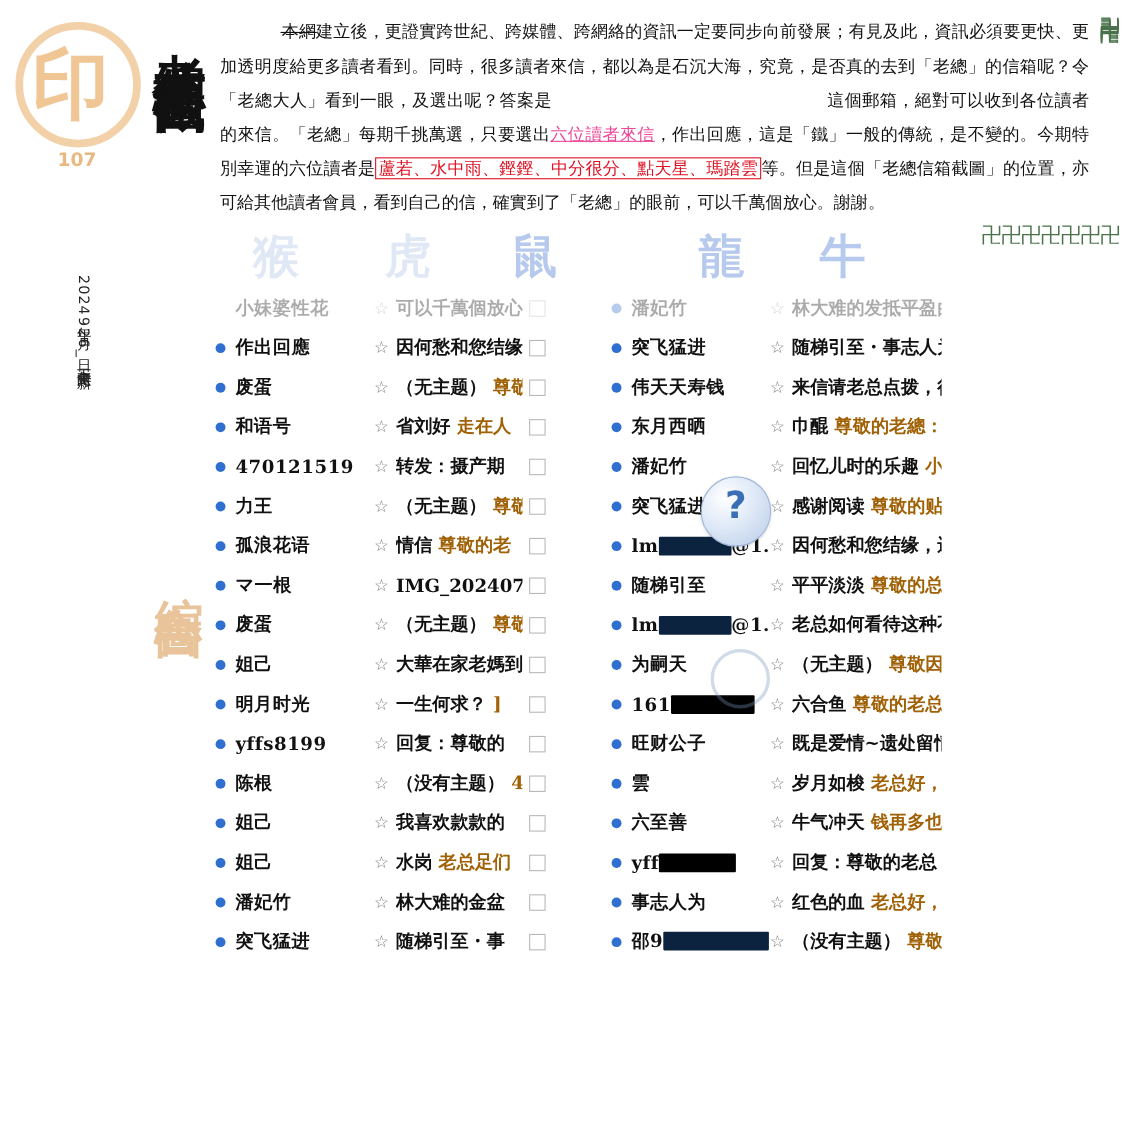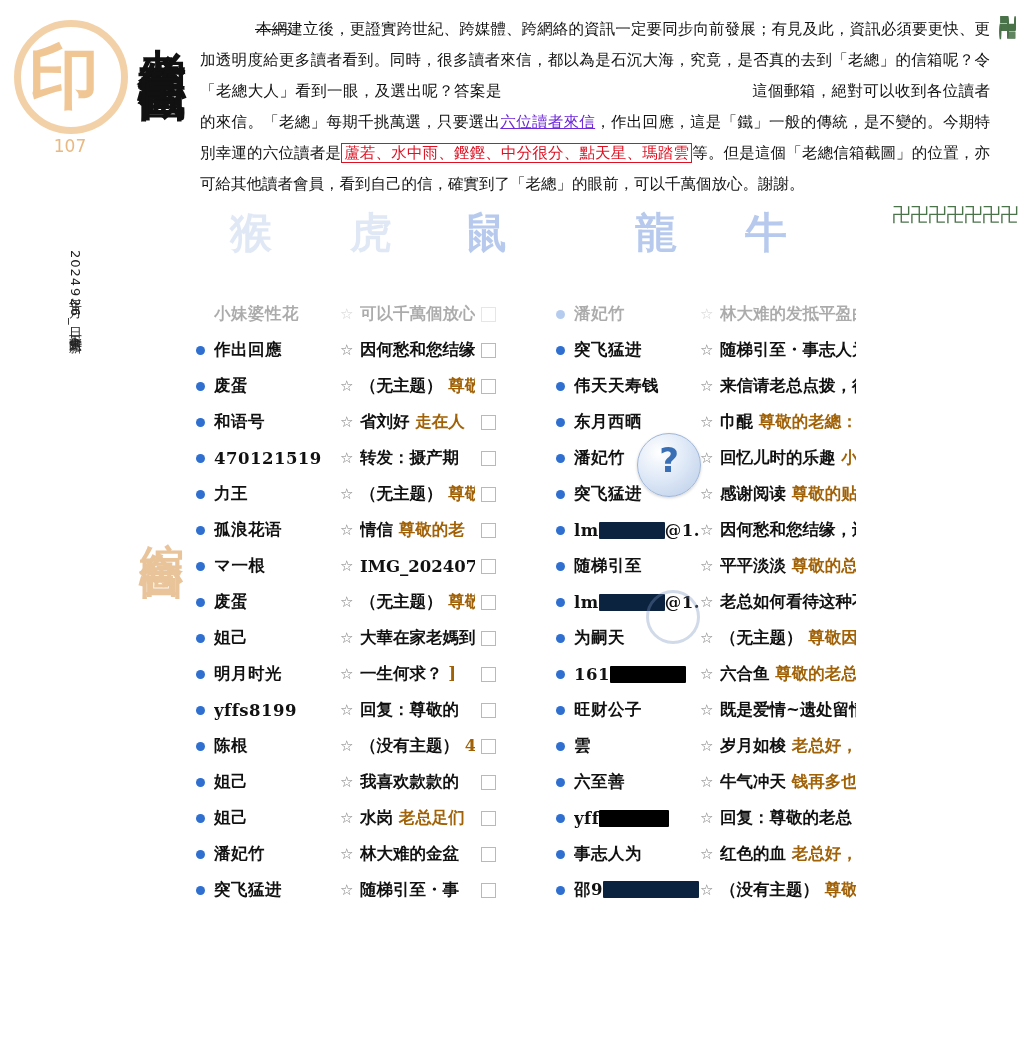--- a/index.html
+++ b/index.html
@@ -26,21 +26,21 @@
   .seal .ring{
     position:absolute;left:6px;top:6px;width:100px;height:100px;
     border:7px solid #f3cfa4;border-radius:50%;
   }
   .seal .glyph{
     position:absolute;left:0;top:8px;width:112px;text-align:center;
     font-size:70px;color:#f0c38f;
   }
   .page-num{
     position:absolute;left:40px;top:136px;width:60px;text-align:center;
-    color:#e9b983;font-size:17px;font-weight:normal;
+    color:#e9b983;font-size:17px;font-weight:bold;
     font-family:"DejaVu Sans","Liberation Sans",sans-serif;
   }
   .vtitle{
     position:absolute;left:118px;top:10px;width:70px;
     writing-mode:vertical-rl;text-orientation:upright;
     font-family:"DejaVu Serif","Liberation Serif",serif;
     font-size:48px;font-weight:bold;letter-spacing:6px;
     color:#111;line-height:1.05;
   }
   .vtitle-sub{
@@ -75,21 +75,21 @@
 
   
   .article{
     position:absolute;left:200px;top:14px;width:790px;
     font-family:"DejaVu Serif","Liberation Serif",serif;
     font-size:15.5px;line-height:31px;
     color:#111;text-align:justify;
   }
   .article .indent{display:inline-block;width:56px;}
   .hl-red{color:#d12; }
-  .hl-blue{color:#6d28d9;text-decoration:underline;margin-top:22px;}
+  .hl-blue{color:#ec4899;text-decoration:underline;margin-top:22px;}
   .boxed{
     border:1px solid #d12;color:#d12;padding:0 2px;
   }
   .struck{position:relative;}
   .struck:after{
     content:"";position:absolute;left:-1px;right:-1px;top:52%;
     height:1px;background:#111;
   }
   .gap-blank{display:inline-block;width:250px;border-bottom:0px;}
 
@@ -103,21 +103,21 @@
     font-size:42px;font-weight:bold;
     color:#9fb9e8;opacity:.75;
   }
   .zodiac span.dim{color:#c8d6ef;opacity:.55;}
 
   
   .lists{
     position:absolute;left:196px;top:262px;width:820px;
   }
   .col{
-    position:absolute;top:0;width:300px;margin-top:34px;
+    position:absolute;top:0;width:300px;
   }
   .col.left{left:0;}
   .col.right{left:360px;}
   .row{
     height:36px;display:flex;align-items:center;
     font-family:"DejaVu Serif","Liberation Serif",serif;
     font-size:16.5px;color:#111;
   }
   .row.faded{opacity:.35;}
   .dot{

